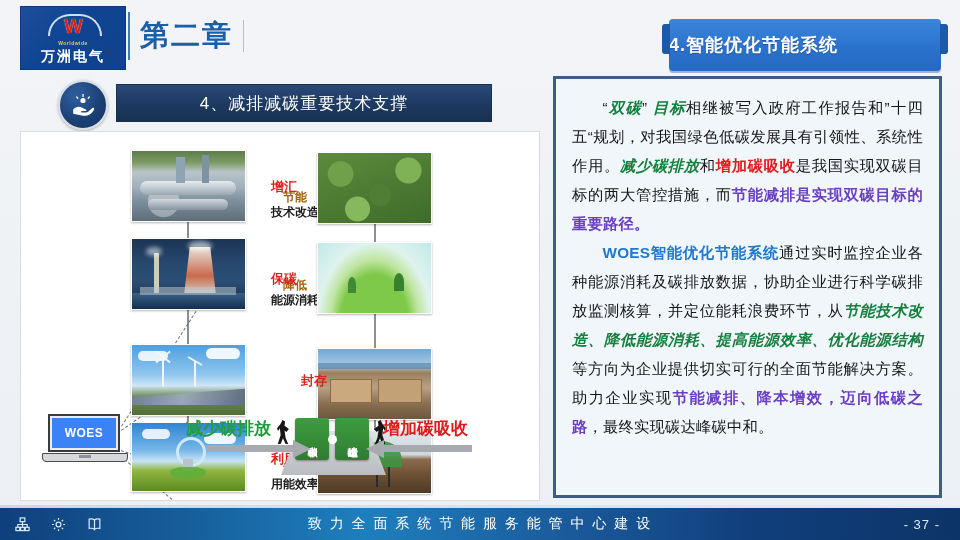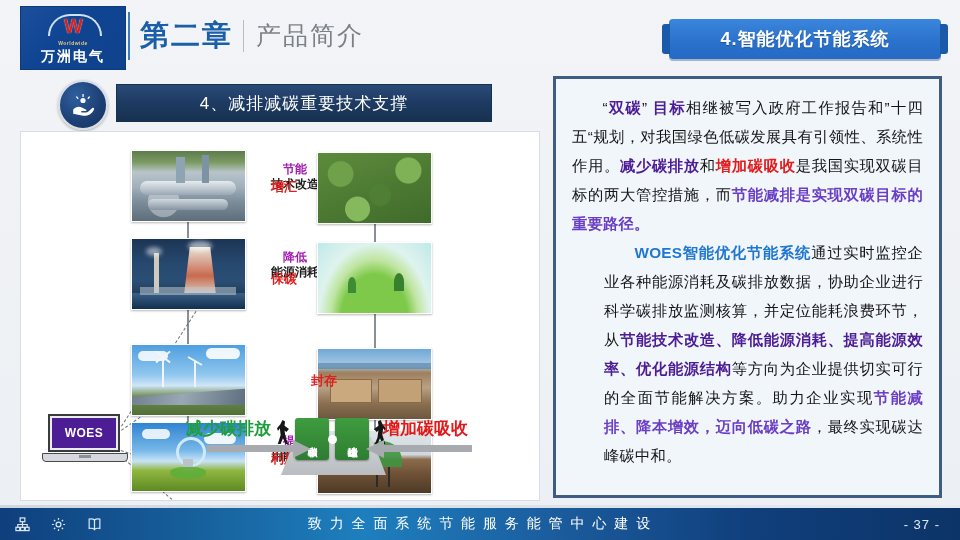--- a/index.html
+++ b/index.html
@@ -22,23 +22,23 @@
   .logo-w{position:relative;font-size:20px;font-weight:bold;color:#d62121;letter-spacing:-1px;line-height:1;text-shadow:0 0 1px #fff;}
   .logo-en{font-size:5px;color:#e8c87a;letter-spacing:.5px;margin-top:1px;font-weight:bold;}
   .logo-cn{font-size:14px;color:#ffffff;font-weight:bold;letter-spacing:2px;margin-top:3px;line-height:1;}
 
   .hdr-divider{position:absolute;left:128px;top:12px;width:2px;height:48px;background:#3d7bbf;}
   .hdr-ch{position:absolute;left:140px;top:18px;font-size:29px;font-weight:bold;color:#1b5fa8;letter-spacing:2px;line-height:1.2;}
   .hdr-sep{position:absolute;left:243px;top:20px;width:1px;height:32px;background:#b9bdc2;}
   .hdr-sub{position:absolute;left:256px;top:20px;font-size:25px;color:#7b8085;letter-spacing:2px;line-height:1.2;}
 
   .banner{
-    position:absolute;right:19px;top:19px;width:272px;height:40px;
+    position:absolute;right:19px;top:19px;width:272px;height:52px;
     background:linear-gradient(180deg,#3b86dd 0%,#2b72cc 55%,#2569c4 100%);
-    border-radius:4px;display:flex;align-items:center;justify-content:center;
+    border-radius:4px;display:flex;align-items:center;
     box-shadow:0 2px 0 rgba(20,60,120,.35);
   }
   .banner::before{content:"";position:absolute;left:-7px;top:5px;width:8px;height:30px;background:#1b5aa8;border-radius:3px 0 0 3px;}
   .banner::after{content:"";position:absolute;right:-7px;top:5px;width:8px;height:30px;background:#1b5aa8;border-radius:0 3px 3px 0;}
   .banner span{font-size:18px;font-weight:bold;color:#fff;letter-spacing:1px;text-shadow:0 1px 1px rgba(0,0,0,.25);}
 
   
   .sec-badge{
     position:absolute;left:58px;top:80px;width:46px;height:46px;border-radius:50%;
     background:radial-gradient(circle at 35% 30%,#2f5f9e 0%,#1c3f73 60%,#15315c 100%);
@@ -53,31 +53,31 @@
   }
   .sec-bar span{font-size:17px;color:#ffffff;letter-spacing:1px;}
 
   
   .diagram{
     position:absolute;left:20px;top:131px;width:518px;height:368px;
     background:#ffffff;border:1px solid #d9dde2;overflow:hidden;
   }
   .thumb{position:absolute;border:1px solid #ffffff;box-shadow:0 1px 2px rgba(0,0,0,.28);overflow:hidden;}
   .lbl{position:absolute;text-align:center;line-height:1.25;}
-  .lbl .g{color:#a21caf;font-weight:bold;font-size:12px;display:block;}
+  .lbl .g{color:#a16207;font-weight:bold;font-size:12px;display:block;margin-top:28px;}
   .lbl .k{color:#1a1a1a;font-weight:bold;font-size:12px;display:block;}
   .rlbl{position:absolute;font-size:13px;font-weight:bold;color:#e02020;font-family:Liberation Serif, serif;}
 
   .stem{position:absolute;background:#8a8f95;width:2px;}
   .dash{position:absolute;height:0;border-top:1px dashed #6d7278;transform-origin:0 0;}
   .dash::after{content:"";position:absolute;right:-1px;top:-3px;border-left:6px solid #6d7278;border-top:3px solid transparent;border-bottom:3px solid transparent;}
 
   .laptop{position:absolute;left:27px;top:282px;width:72px;height:48px;}
   .lap-screen{position:absolute;left:0;top:0;width:72px;height:38px;border:2px solid #3b3b3b;background:#e9edf1;padding:2px;box-sizing:border-box;}
-  .lap-inner{width:100%;height:100%;background:#4c1d95;display:flex;align-items:center;justify-content:center;}
+  .lap-inner{width:100%;height:100%;background:#3b82f6;display:flex;align-items:center;justify-content:center;}
   .lap-inner span{color:#fff;font-weight:bold;font-size:12px;letter-spacing:.5px;}
   .lap-base{position:absolute;left:-6px;top:39px;width:84px;height:7px;background:#d5d9de;border:1px solid #4a4a4a;border-radius:0 0 4px 4px;}
   .lap-base::after{content:"";position:absolute;left:36px;top:1px;width:12px;height:3px;background:#8c9097;}
 
   .roadband{position:absolute;left:260px;top:305px;width:105px;height:38px;
     background:linear-gradient(180deg,#d2d5d8 0%,#b9bdc1 100%);clip-path:polygon(0 100%,14% 0,86% 0,100% 100%);}
   .cblock{position:absolute;width:34px;height:42px;border-radius:3px;
     background:linear-gradient(180deg,#3f9c3f 0%,#2e7d32 100%);
     display:flex;align-items:center;justify-content:center;box-shadow:0 1px 2px rgba(0,0,0,.35);}
   .cblock span{color:#fff;font-size:10px;font-weight:bold;writing-mode:vertical-rl;letter-spacing:0px;line-height:1.05;}
@@ -90,22 +90,22 @@
   .arrowR .head{position:absolute;left:0;top:-3px;width:0;height:0;border-right:18px solid #a7abb0;border-top:9px solid transparent;border-bottom:9px solid transparent;}
   .bigtxt{position:absolute;font-size:17px;font-weight:bold;line-height:1;}
 
   
   .panel{
     position:absolute;left:553px;top:76px;width:389px;height:422px;
     background:#f1f6fb;border:3px solid #3f5d83;box-sizing:border-box;
     padding:14px 16px 10px 16px;
   }
   .para{font-size:15.3px;line-height:29px;color:#151515;text-align:justify;text-indent:2em;letter-spacing:.2px;}
-  .para + .para{margin-top:0px;margin-left:32px;}
-  .em-green{color:#4c1d95;font-weight:bold;}
+  .para + .para{margin-top:0px;}
+  .em-green{color:#15803d;font-weight:bold;font-style:italic;}
   .em-red{color:#e11d1d;font-weight:bold;}
   .em-purple{color:#6a3fc4;font-weight:bold;}
   .em-blue{color:#1f77d0;font-weight:bold;}
 
   
   .footer{
     position:absolute;left:0;bottom:0;width:960px;height:32px;
     background:linear-gradient(90deg,#0f3f7d 0%,#17639f 22%,#1e7fbe 38%,#1b5c9d 58%,#103f7c 78%,#0c3468 100%);
     display:flex;align-items:center;
   }
@@ -124,21 +124,20 @@
     <div class="logo-emblem">
       <div class="logo-arc"></div>
       <div class="logo-w">W</div>
     </div>
     <div class="logo-en">Worldwide</div>
     <div class="logo-cn">万洲电气</div>
   </div>
   <div class="hdr-divider"></div>
   <div class="hdr-ch">第二章</div>
   <div class="hdr-sep"></div>
-  <div class="hdr-sub">产品简介</div>
 
   <div class="banner">
     <span>4.智能优化节能系统</span>
   </div>
 
   <div class="sec-badge">
     <svg width="26" height="26" viewBox="0 0 26 26" aria-hidden="true">
       <g fill="#ffffff">
         <circle cx="13" cy="8.5" r="2.6"></circle>
         <rect x="12.4" y="2" width="1.3" height="3" rx=".6"></rect>
@@ -240,21 +239,21 @@
       <div style="position:absolute;left:76px;top:30px;width:10px;height:18px;background:#37802f;border-radius:50% 50% 0 0;"></div>
     </div>
     <div class="rlbl" style="left:250px;top:138px;">保碳</div>
 
     <div class="thumb" style="left:296px;top:216px;width:113px;height:70px;
          background:linear-gradient(180deg,#6fa8d8 0%,#a9c9e2 24%,#9d7f5e 34%,#b9a184 55%,#8a6f50 78%,#6d5840 100%);">
       <div style="position:absolute;left:0;top:14px;width:113px;height:6px;background:#4f7fa8;opacity:.6;"></div>
       <div style="position:absolute;left:12px;top:30px;width:40px;height:22px;background:#caa97f;border:1px solid #8a6b49;"></div>
       <div style="position:absolute;left:60px;top:30px;width:42px;height:22px;background:#c2a177;border:1px solid #8a6b49;"></div>
     </div>
-    <div class="rlbl" style="left:250px;top:240px;padding-left:40px;">封存</div>
+    <div class="rlbl" style="left:240px;top:240px;padding-left:40px;">封存</div>
 
     <div class="thumb" style="left:296px;top:298px;width:113px;height:62px;
          background:linear-gradient(180deg,#dfe6ea 0%,#cfd8dd 38%,#8c6b4c 46%,#6d5136 70%,#4e3a26 100%);">
       <div style="position:absolute;left:44px;top:10px;width:40px;height:26px;background:#3f9440;border-radius:22px 22px 0 0;opacity:.9;"></div>
       <div style="position:absolute;left:6px;top:6px;width:32px;height:8px;background:#f0e06a;"></div>
       <div style="position:absolute;left:12px;top:20px;width:22px;height:10px;background:#e9eef1;border:1px solid #98a2aa;"></div>
       <div style="position:absolute;left:58px;top:36px;width:2px;height:20px;background:#2b2b2b;"></div>
       <div style="position:absolute;left:70px;top:36px;width:2px;height:20px;background:#2b2b2b;"></div>
     </div>
     <div class="rlbl" style="left:250px;top:318px;">利用</div>

